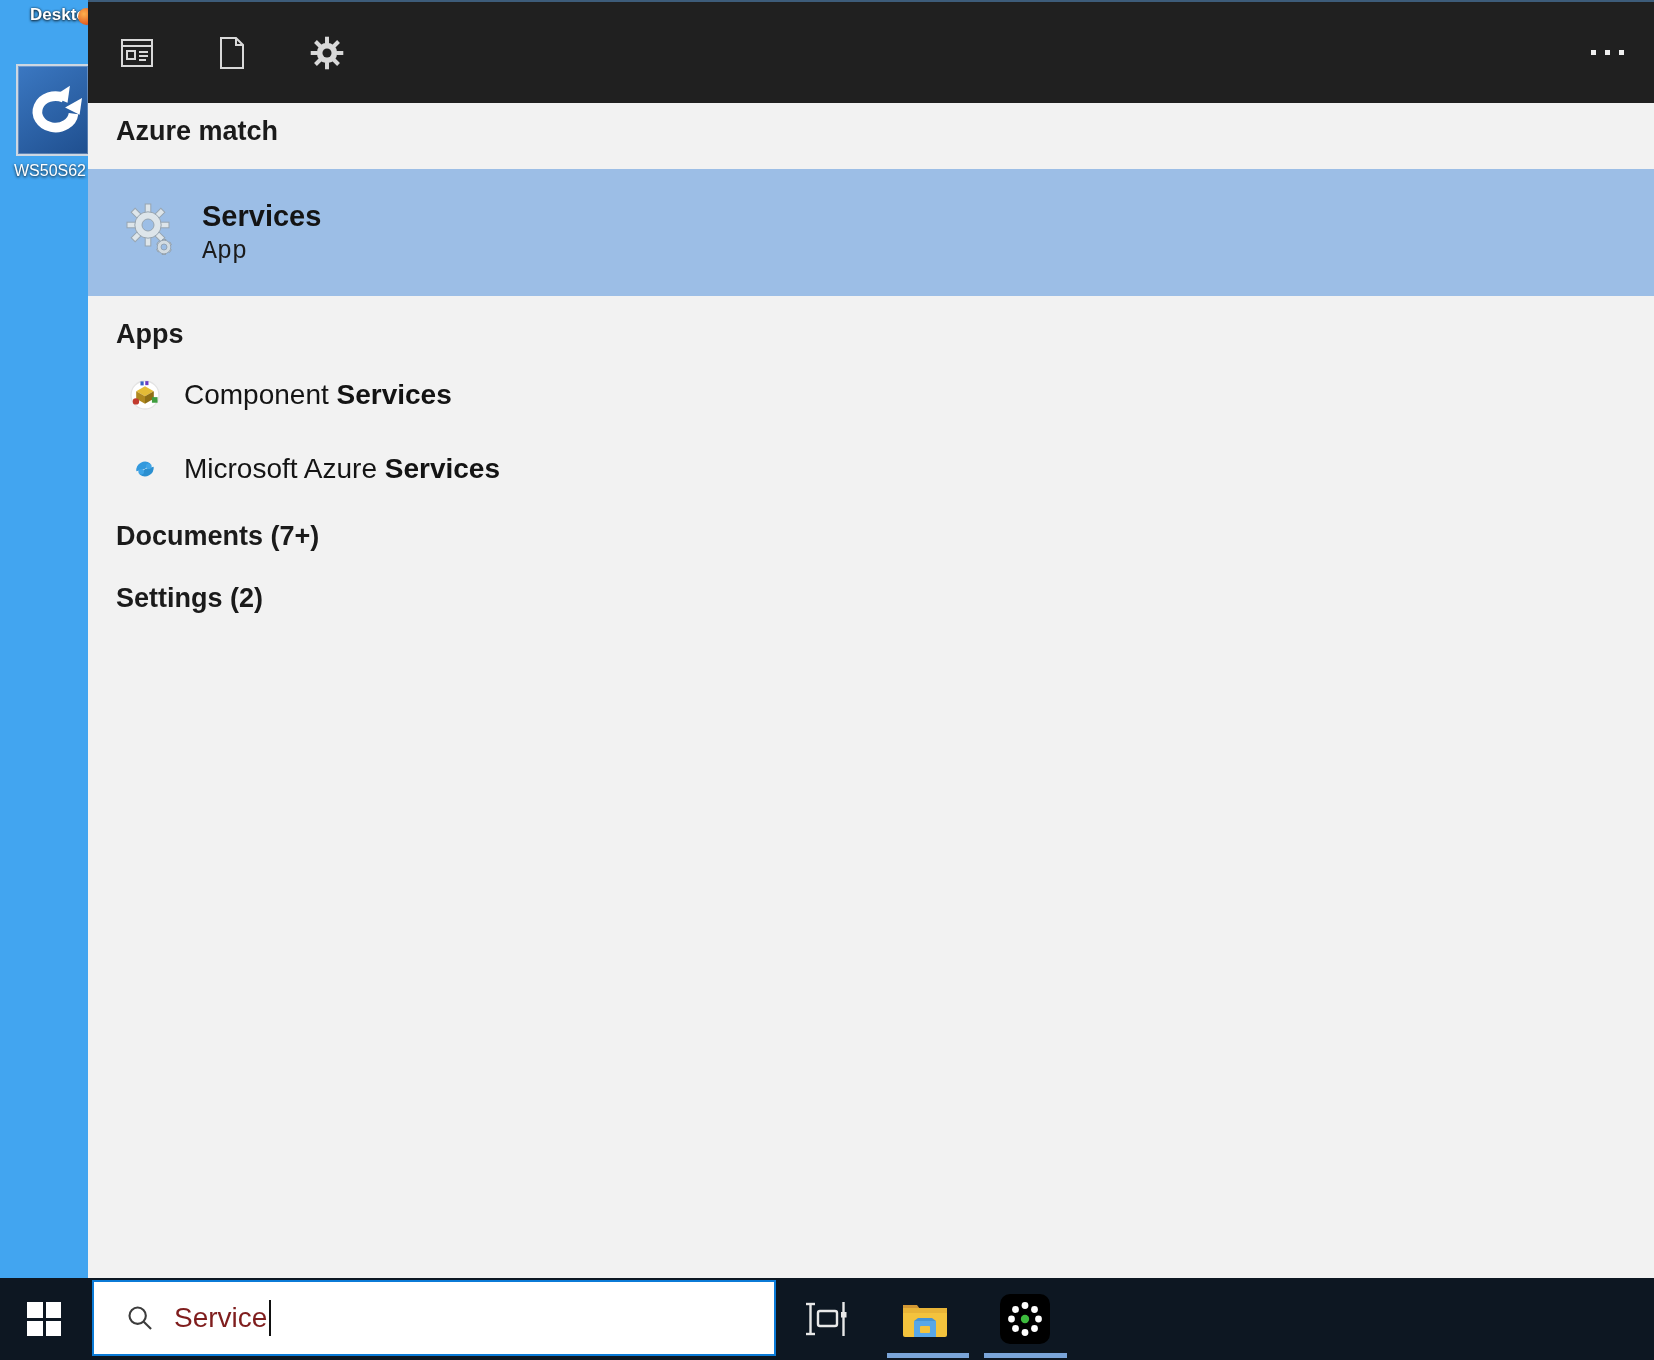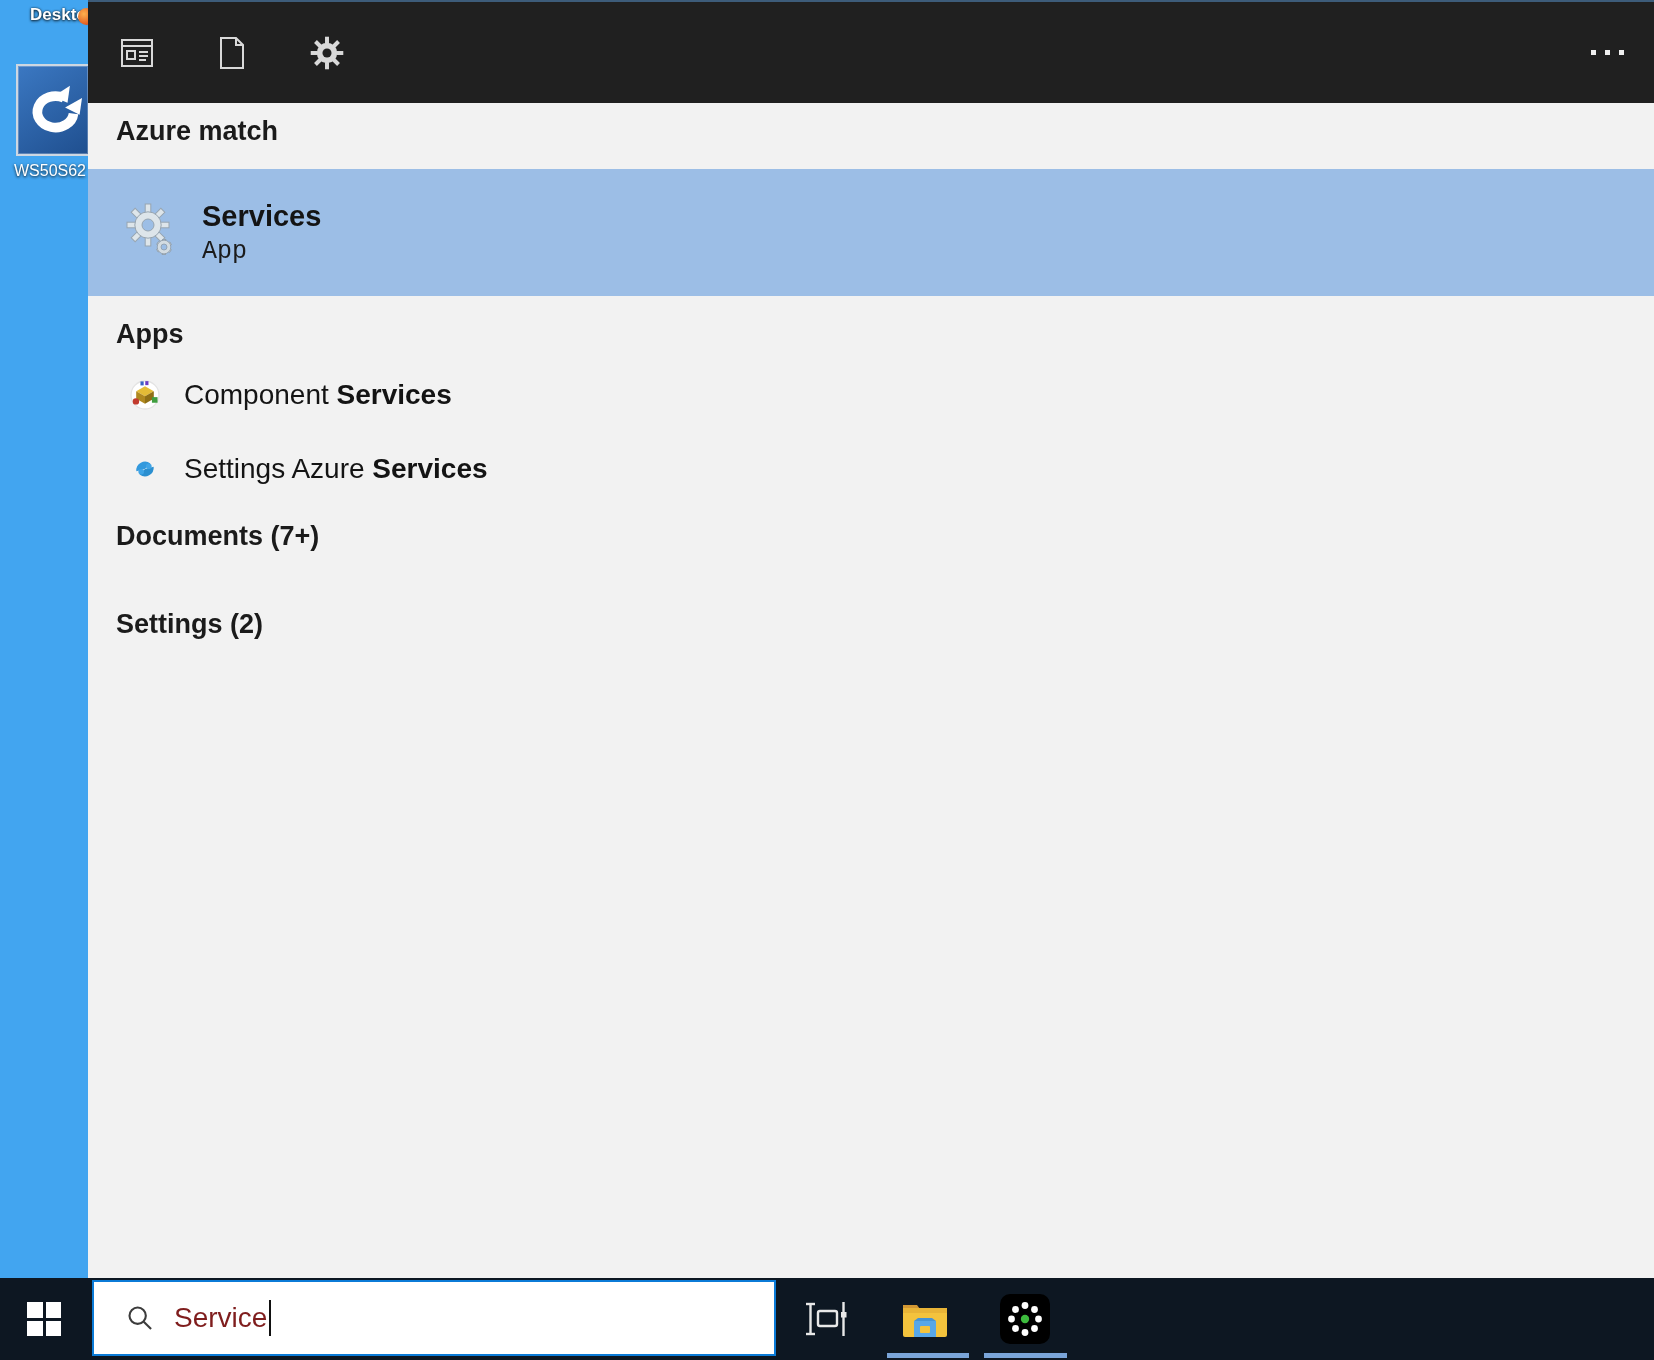--- a/index.html
+++ b/index.html
@@ -44,21 +44,21 @@
   .ellipsis-btn { margin-left:auto; display:flex; gap:9px; align-items:center; height:40px; cursor:pointer; }
   .ellipsis-btn i { width:5px; height:5px; background:#f0f0f0; display:block; }
 
   .section-header {
     position:absolute; left:28px; font-size:27px; font-weight:700; color:#1b1b1b;
     line-height:34px; white-space:nowrap;
   }
   .hdr-best  { top:114px; }
   .hdr-apps  { top:317px; }
   .hdr-docs  { top:519px; }
-  .hdr-sets  { top:581px;margin-top:26px; }
+  .hdr-sets  { top:581px; }
 
   .best-row {
     position:absolute; left:0; top:169px; width:100%; height:127px;
     background:#9cbee6; display:flex; align-items:center; padding-left:36px; cursor:pointer;
   }
   .best-icon { width:52px; height:60px; position:relative; flex:0 0 auto; }
   .best-texts { margin-left:26px; display:flex; flex-direction:column; gap:6px; }
   .best-title { font-size:29px; font-weight:700; color:#141414; line-height:32px; }
   .best-sub   { font-size:25px; font-weight:400; color:#1b1b1b; line-height:28px;font-family:Liberation Mono, monospace; }
 
@@ -221,21 +221,21 @@
 
   <div class="app-row app-row-2">
     <div class="app-icon">
       <svg width="26" height="26" viewBox="0 0 24 24">
         <path d="M4 14 a8 8 0 0 1 13-7 l-5 5 z" fill="#3399dd"></path>
         <path d="M20 10 a8 8 0 0 1 -13 7 l5-5 z" fill="#2b8fd0"></path>
         <circle cx="8.5" cy="14.5" r="2.6" fill="#3fa4e6"></circle>
         <circle cx="15.5" cy="9.5" r="2.6" fill="#3fa4e6"></circle>
       </svg>
     </div>
-    <div class="app-label"><span>Settings Azure </span><b>Services</b></div>
+    <div class="app-label"><span>Microsoft Azure </span><b>Services</b></div>
   </div>
 
   <div class="section-header hdr-docs">Documents (7+)</div>
   <div class="section-header hdr-sets">Settings (2)</div>
 
 </div>
 
 <div class="taskbar">
 
   <div class="start-btn">

